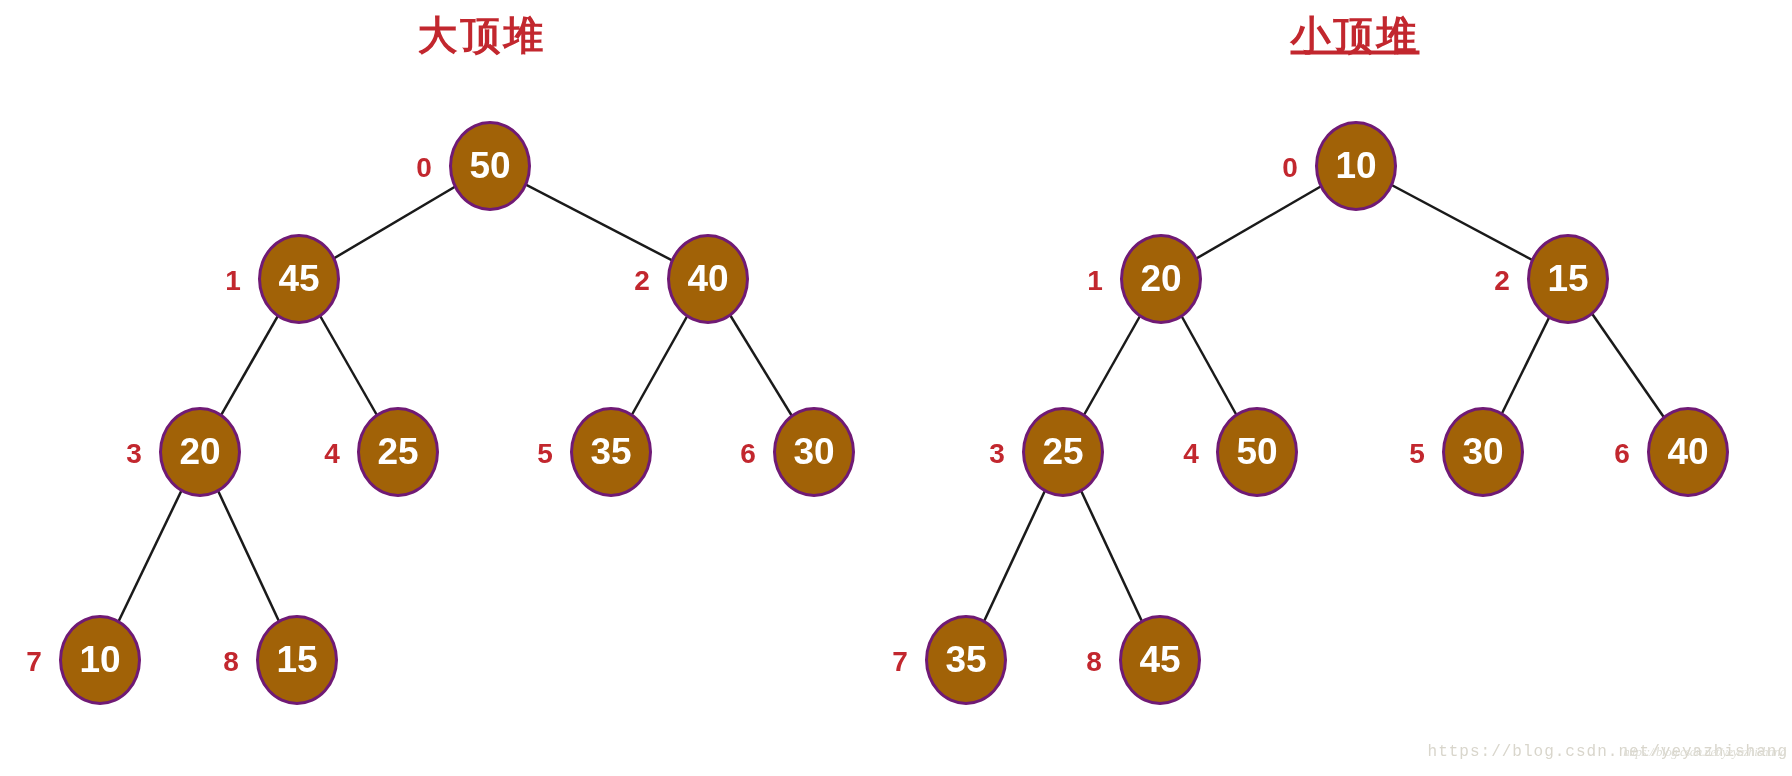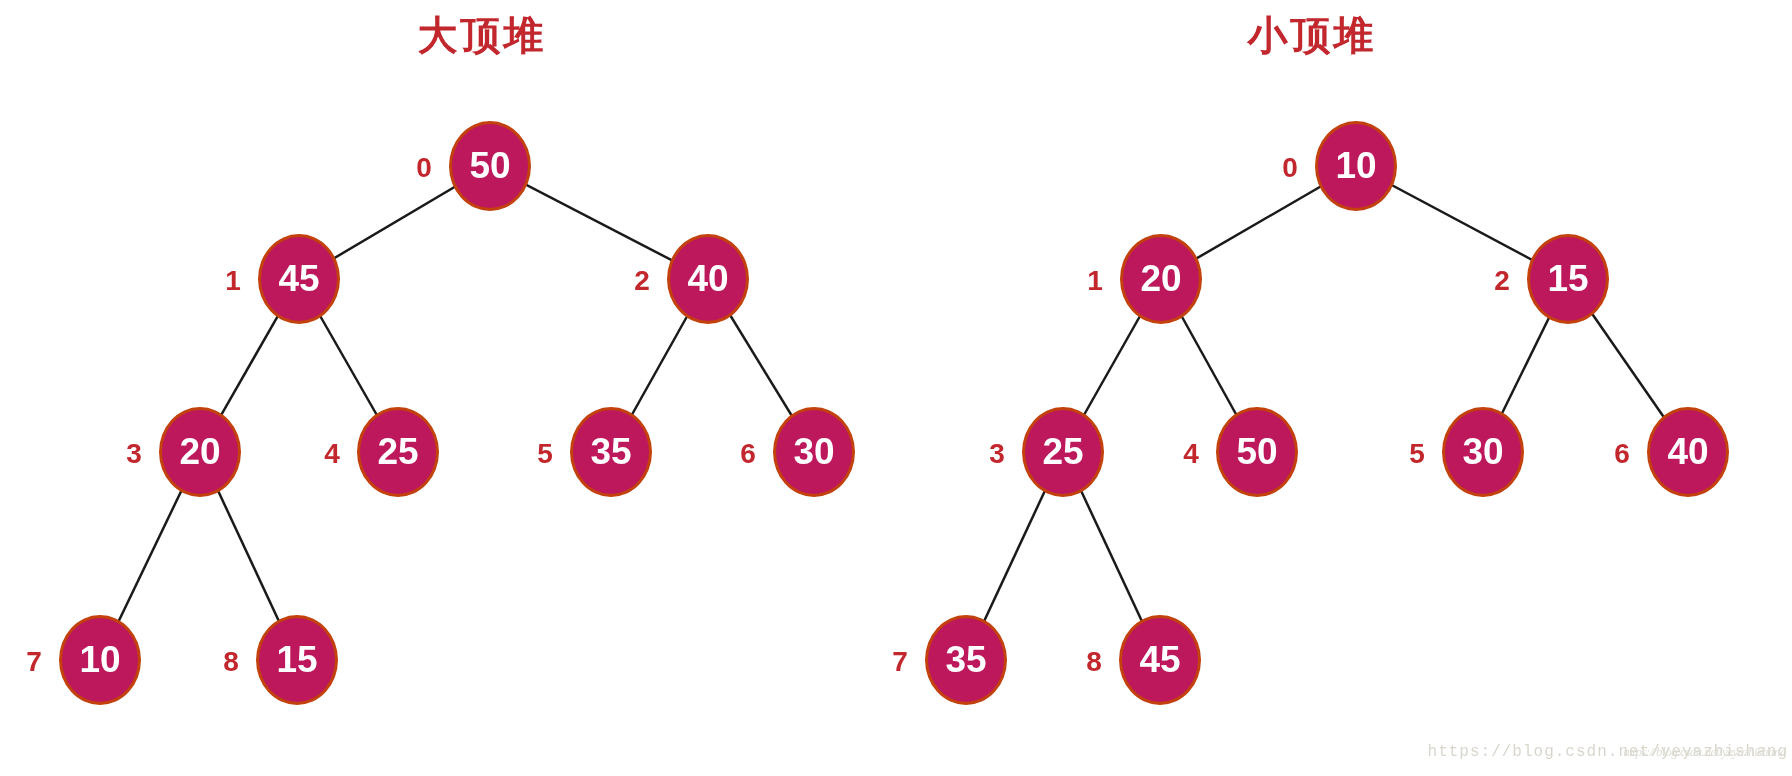--- a/index.html
+++ b/index.html
@@ -17,22 +17,22 @@
     font-size:40px;
     font-weight:bold;
     color:#c2272e;
     letter-spacing:3px;
     white-space:nowrap;
   }
   .tree-node{
     position:absolute;
     width:82px;height:90px;
     transform:translate(-50%,-50%);
-    background:#be185d;
-    border:3px solid #c2410c;
+    background:#a16207;
+    border:3px solid #701a75;
     border-radius:50%;
     display:flex;align-items:center;justify-content:center;
     color:#ffffff;
     font-size:37px;
     font-weight:bold;
     box-sizing:border-box;
   }
   .node-index{
     position:absolute;
     transform:translate(-50%,-50%);
@@ -86,21 +86,21 @@
       <line x1="1161" y1="279" x2="1063" y2="452" stroke="#1a1a1a" stroke-width="2.5"></line>
       <line x1="1161" y1="279" x2="1257" y2="452" stroke="#1a1a1a" stroke-width="2.5"></line>
       <line x1="1568" y1="279" x2="1483" y2="452" stroke="#1a1a1a" stroke-width="2.5"></line>
       <line x1="1568" y1="279" x2="1688" y2="452" stroke="#1a1a1a" stroke-width="2.5"></line>
       <line x1="1063" y1="452" x2="966" y2="660" stroke="#1a1a1a" stroke-width="2.5"></line>
       <line x1="1063" y1="452" x2="1160" y2="660" stroke="#1a1a1a" stroke-width="2.5"></line>
     </svg>
 
   <div class="heap-title" id="title-0" style="left: 482px; top: 35px;">大顶堆</div>
 
-  <div class="heap-title" id="title-1" style="left: 1312px; top: 35px;">小顶堆</div>
+  <div class="heap-title" id="title-1" style="left: 1355px; top: 35px; text-decoration: underline;">小顶堆</div>
 
   <div id="nodes-layer">
       <div class="tree-node" style="left: 490px; top: 166px;">50</div>
       <div class="node-index" style="left: 424px; top: 168px;">0</div>
       <div class="tree-node" style="left: 299px; top: 279px;">45</div>
       <div class="node-index" style="left: 233px; top: 281px;">1</div>
       <div class="tree-node" style="left: 708px; top: 279px;">40</div>
       <div class="node-index" style="left: 642px; top: 281px;">2</div>
       <div class="tree-node" style="left: 200px; top: 452px;">20</div>
       <div class="node-index" style="left: 134px; top: 454px;">3</div>

